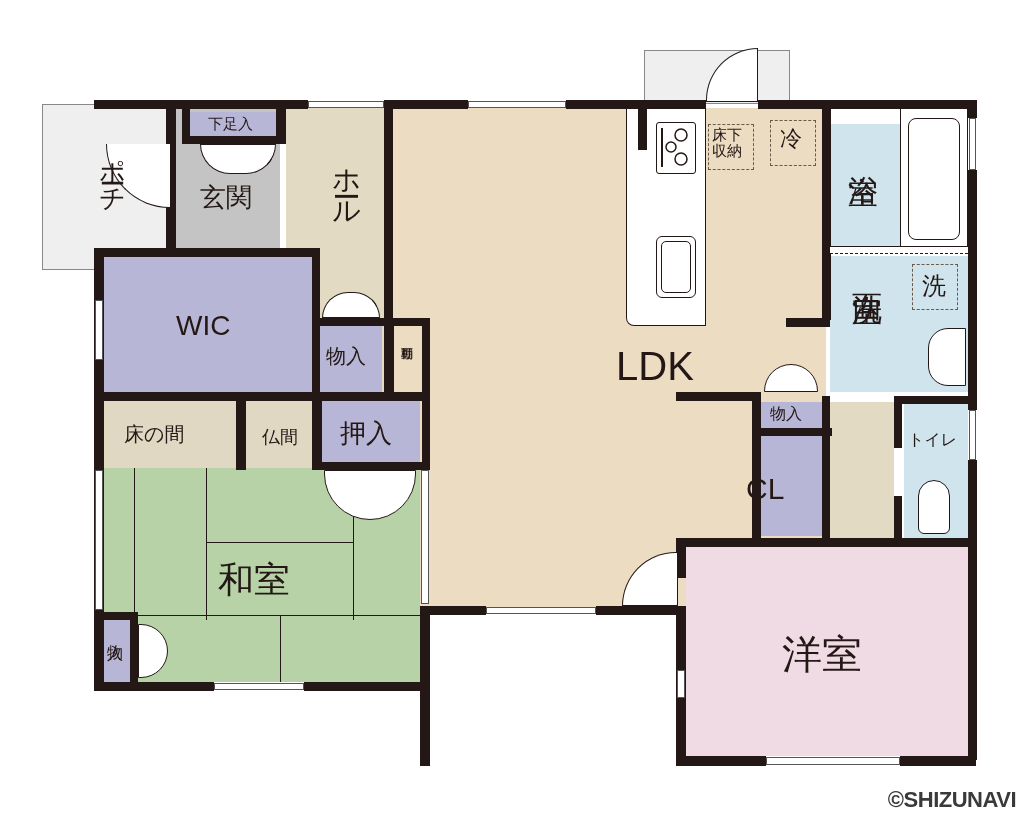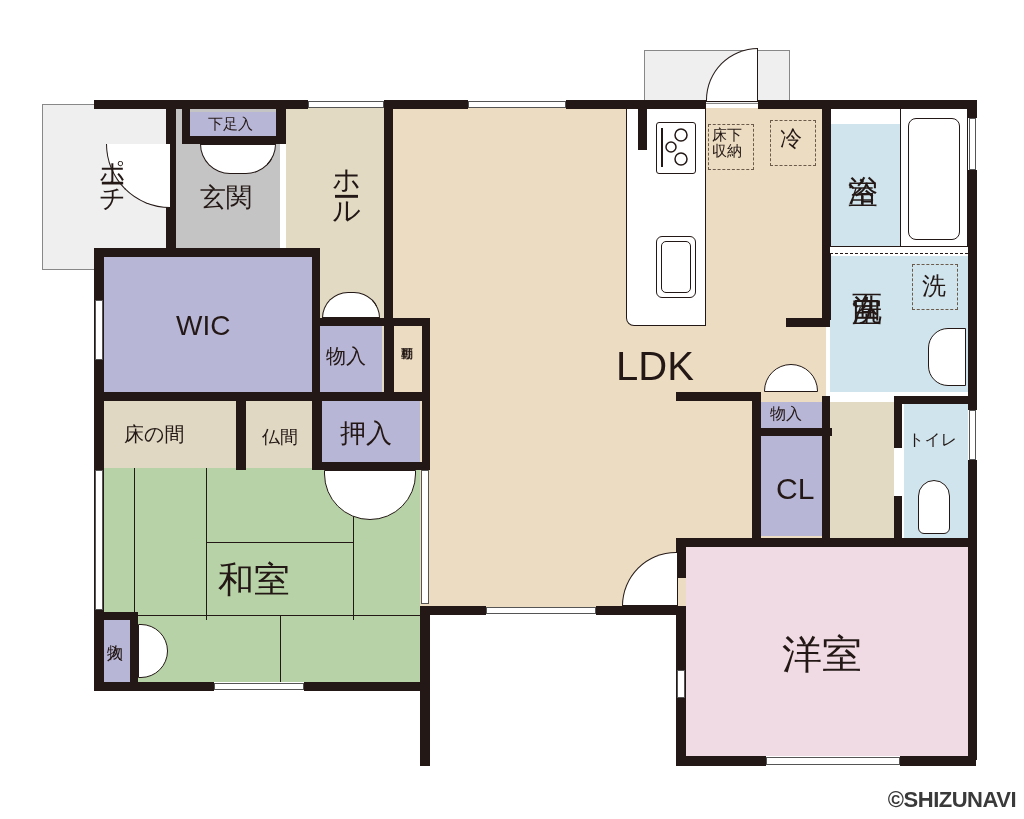--- a/index.html
+++ b/index.html
@@ -154,21 +154,21 @@
 <div class="lbl" style="left:176px;top:312px;font-size:28px;font-family:'Liberation Sans',sans-serif;">WIC</div>
 <div class="lbl" style="left:326px;top:346px;font-size:20px;">物入</div>
 <div class="lbl vert" style="left:401px;top:338px;font-size:12px;">可動棚</div>
 <div class="lbl" style="left:616px;top:346px;font-size:40px;font-family:'Liberation Sans',sans-serif;">LDK</div>
 <div class="lbl" style="left:712px;top:128px;font-size:15px;width:38px;white-space:normal;line-height:1.05;">床下収納</div>
 <div class="lbl" style="left:780px;top:128px;font-size:22px;">冷</div>
 <div class="lbl vert" style="left:848px;top:152px;font-size:30px;">浴室</div>
 <div class="lbl vert" style="left:852px;top:270px;font-size:30px;">洗面室</div>
 <div class="lbl" style="left:922px;top:274px;font-size:24px;">洗</div>
 <div class="lbl" style="left:770px;top:406px;font-size:16px;">物入</div>
-<div class="lbl" style="left:776px;top:474px;font-size:30px;font-family:'Liberation Sans',sans-serif;">CL</div>
+<div class="lbl" style="left:746px;top:474px;font-size:30px;font-family:'Liberation Sans',sans-serif;">CL</div>
 <div class="lbl" style="left:908px;top:432px;font-size:16px;">トイレ</div>
 <div class="lbl" style="left:124px;top:424px;font-size:20px;">床の間</div>
 <div class="lbl" style="left:254px;top:428px;font-size:18px;margin-left:8px;">仏間</div>
 <div class="lbl" style="left:340px;top:420px;font-size:26px;">押入</div>
 <div class="lbl" style="left:218px;top:562px;font-size:36px;">和室</div>
 <div class="lbl vert" style="left:107px;top:632px;font-size:16px;">物入</div>
 <div class="lbl" style="left:782px;top:634px;font-size:40px;">洋室</div>
 
 <div class="copyright">©SHIZUNAVI</div>
 

